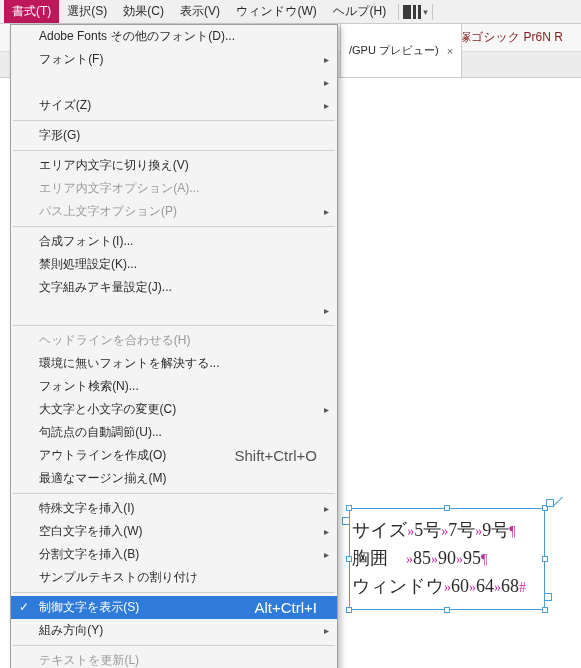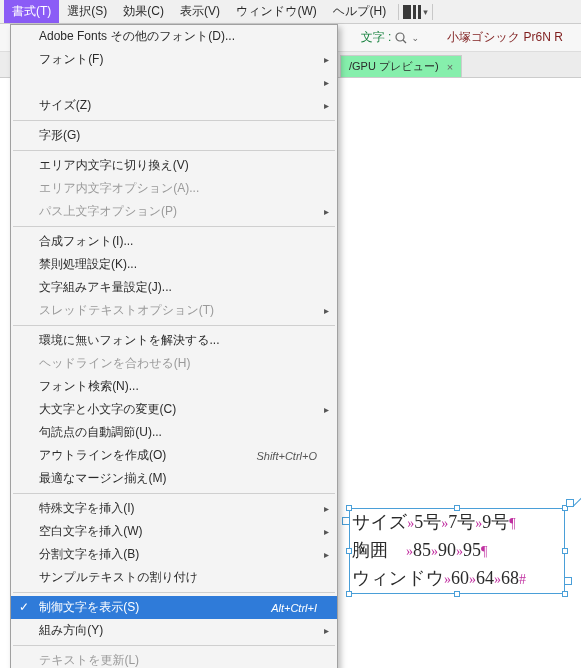--- a/index.html
+++ b/index.html
@@ -21,21 +21,21 @@
     height: 24px;
     background: #f0f0f0;
     border-bottom: 1px solid #ccc;
     padding-left: 4px;
   }
   .menubar-item {
     padding: 3px 8px;
     cursor: default;
   }
   .menubar-item.active {
-    background: #8b5cf6;
+    background: #be185d;
     color: #fff;
   }
   .menubar-sep {
     width: 1px;
     height: 16px;
     background: #c8c8c8;
     margin: 0 4px;
   }
   .menubar .icon-box {
     width: 18px; height: 14px;
@@ -69,24 +69,24 @@
   
   .tabbar {
     height: 26px;
     background: #ececec;
     border-bottom: 1px solid #ccc;
     display: flex;
     align-items: flex-end;
     padding-left: 340px;
   }
   .tab {
-    background: #86efac;
+    background: #ffffff;
     border: 1px solid #ccc;
     border-bottom: none;
-    padding: 3px 8px;
+    padding: 19px 8px;
     font-size: 11px;
     display: flex;
     align-items: center;
     gap: 8px;
   }
   .tab .x { font-family: sans-serif; color: #666; }
 
   
   .canvas {
     position: absolute;
@@ -114,46 +114,46 @@
     cursor: default;
   }
   .dd-item.disabled { color: #9a9a9a; }
   .dd-item.highlight { background: #2f7bd9; color: #fff; }
   .dd-item .check {
     position: absolute;
     left: 8px; top: 4px;
     font-size: 12px;
   }
   .dd-item .label { flex: 1; }
-  .dd-item .shortcut { color: #555; font-size: 11px; font-style: italic; }
+  .dd-item .shortcut { color: #555; font-size: 15px; }
   .dd-item.highlight .shortcut { color: #fff; }
   .dd-item .arrow {
     position: absolute;
     right: 8px;
     font-size: 10px;
     color: #555;
   }
   .dd-sep {
     height: 1px;
     background: #cfcfcf;
     margin: 3px 2px;
   }
 
   
   .textframe {
     position: absolute;
     top: 508px;
     left: 349px;
-    width: 216px;
+    width: 196px;
     border: 1px solid #4a9fd8;
     background: #fff;
     font-family: "MS Mincho", serif;
     font-size: 18px;
     line-height: 26px;
-    padding: 0 2px;
+    padding: 8px 2px;
   }
   .textframe .row { white-space: nowrap; letter-spacing: 0; }
   .textframe .m { color: #c02fa0; font-size: 14px; }
   .textframe .frame-handle {
     position: absolute;
     width: 6px; height: 6px;
     background: #fff;
     border: 1px solid #4a9fd8;
   }
   .h-tl { top:-4px; left:-4px; } .h-tr { top:-4px; right:-4px; }
@@ -256,29 +256,28 @@
     <div class="dd-item">
       <span class="label">合成フォント(I)...</span>
     </div>
     <div class="dd-item">
       <span class="label">禁則処理設定(K)...</span>
     </div>
     <div class="dd-item">
       <span class="label">文字組みアキ量設定(J)...</span>
     </div>
     <div class="dd-item disabled">
-      <span class="label">スレッドテキストオプション(T)</span>
-      <span class="arrow">▸</span>
-    </div>
-    <div class="dd-sep"></div>
+      <span class="arrow">▸</span>
+    </div>
+    <div class="dd-sep"></div>
+    <div class="dd-item disabled">
+      <span class="label">ヘッドラインを合わせる(H)</span>
+    </div>
     <div class="dd-item">
       <span class="label">環境に無いフォントを解決する...</span>
-    </div>
-    <div class="dd-item disabled">
-      <span class="label">ヘッドラインを合わせる(H)</span>
     </div>
     <div class="dd-item">
       <span class="label">フォント検索(N)...</span>
     </div>
     <div class="dd-item">
       <span class="label">大文字と小文字の変更(C)</span>
       <span class="arrow">▸</span>
     </div>
     <div class="dd-item">
       <span class="label">句読点の自動調節(U)...</span>

